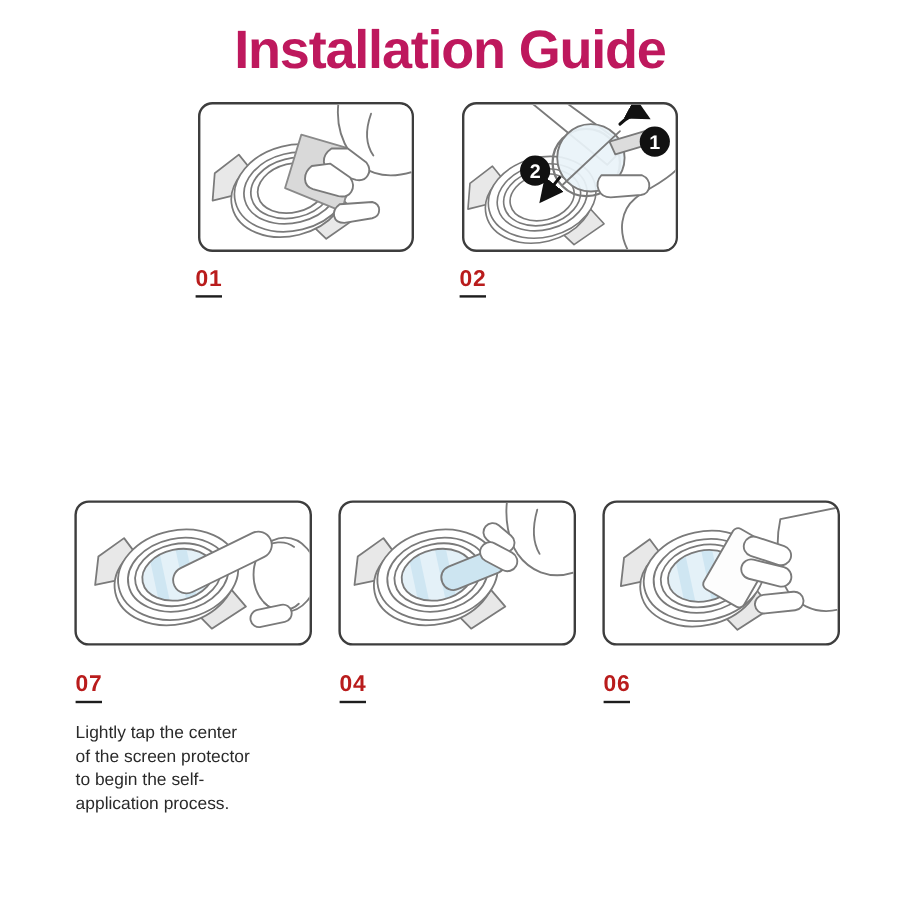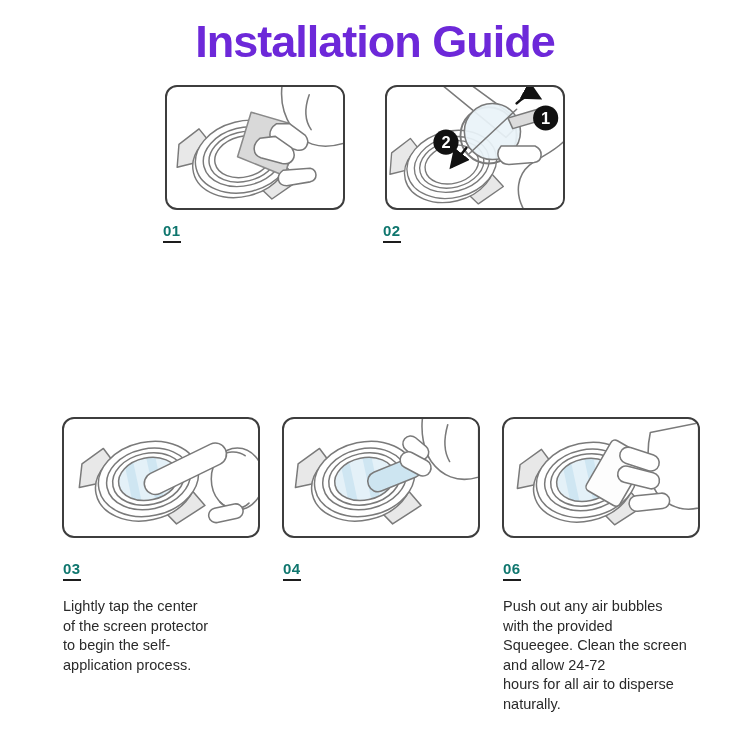--- a/index.html
+++ b/index.html
@@ -2,41 +2,41 @@
 <html><head>
 <meta charset="utf-8">
 <style>
   html,body{margin:0;padding:0;}
   body{
     width:750px;height:750px;background:#ffffff;position:relative;
     font-family:"Liberation Sans", sans-serif;color:#262626;overflow:hidden;
   }
   .title{
     position:absolute;left:0;top:16px;width:750px;margin:0;
-    text-align:center;font-size:45px;font-weight:bold;color:#6d28d9;
+    text-align:center;font-size:45px;font-weight:bold;color:#be185d;
     letter-spacing:-1px;
   }
   .figure{
     position:absolute;border:2px solid #3d3d3d;border-radius:12px;
     overflow:hidden;background:#fff;box-sizing:border-box;
   }
   .figure svg{display:block;width:100%;height:100%;}
   .fig1{left:165px;top:85px;width:180px;height:125px;}
   .fig2{left:385px;top:85px;width:180px;height:125px;}
   .fig3{left:62px; top:417px;width:198px;height:121px;}
   .fig4{left:282px;top:417px;width:198px;height:121px;}
   .fig5{left:502px;top:417px;width:198px;height:121px;}
   .step{position:absolute;}
   .s1{left:163px;top:222px;width:205px;}
   .s2{left:383px;top:222px;width:205px;}
   .s3{left:63px; top:560px;width:205px;}
   .s4{left:283px;top:560px;width:212px;}
   .s5{left:503px;top:560px;width:212px;}
   .step-num{
-    display:inline-block;font-size:15px;font-weight:bold;color:#0f766e;
+    display:inline-block;font-size:19px;font-weight:bold;color:#b91c1c;
     letter-spacing:.5px;border-bottom:2.5px solid #1d1d1d;padding-bottom:2px;
   }
   .step-text{
     margin:16px 0 0 0;font-size:14.5px;line-height:19.6px;color:#2a2a2a;
     white-space:pre-line;
   }
   
   .gfill{fill:#e8e8e8;stroke:#7a7a7a;stroke-width:2;stroke-linejoin:round;}
   .wfill{fill:#ffffff;stroke:#7a7a7a;stroke-width:2;stroke-linejoin:round;}
   .nofill{fill:none;stroke:#7a7a7a;stroke-width:2;stroke-linejoin:round;stroke-linecap:round;}
@@ -157,32 +157,26 @@
 
 <div class="step s1">
   <span class="step-num">01</span>
 </div>
 
 <div class="step s2">
   <span class="step-num">02</span>
 </div>
 
 <div class="step s3">
-  <span class="step-num">03</span>
+  <span class="step-num">07</span>
   <p class="step-text">Lightly tap the center
 of the screen protector
 to begin the self-
 application process.</p>
 </div>
 
 <div class="step s4">
   <span class="step-num">04</span>
 </div>
 
 <div class="step s5">
   <span class="step-num">06</span>
-  <p class="step-text">Push out any air bubbles
-with the provided
-Squeegee. Clean the screen
-and allow 24-72
-hours for all air to disperse
-naturally.</p>
 </div>
 
 </body></html>

